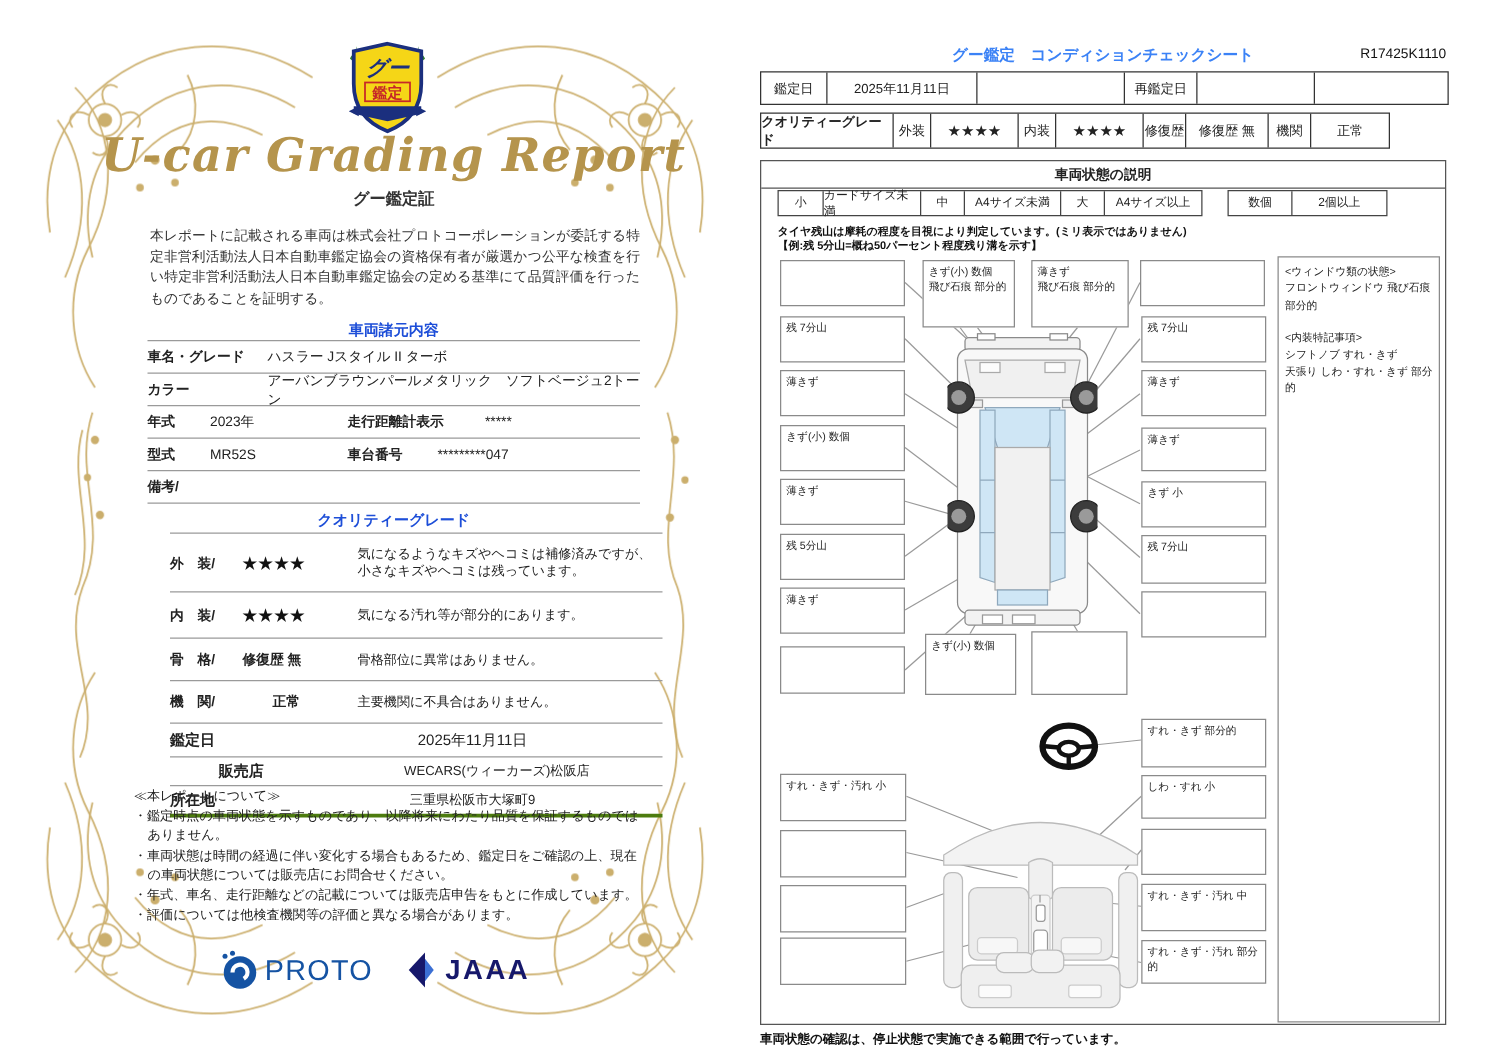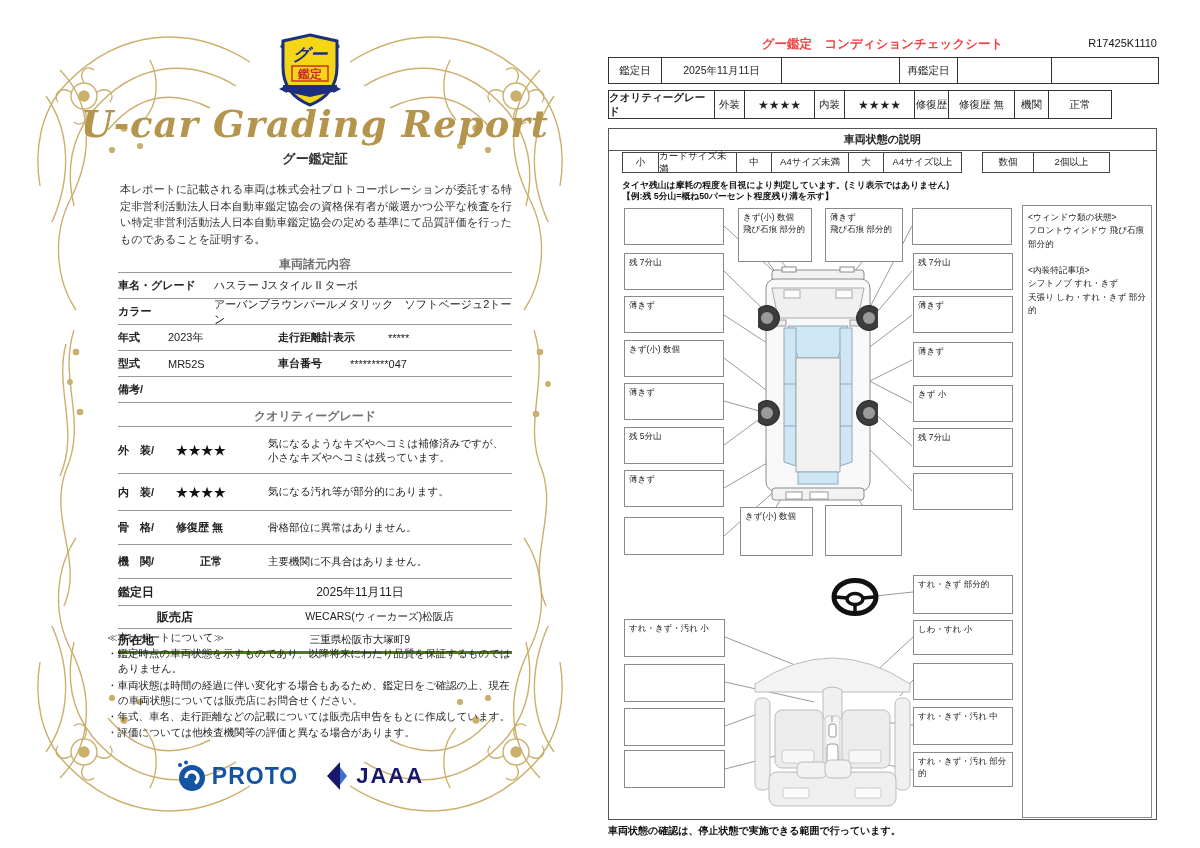--- a/index.html
+++ b/index.html
@@ -4,34 +4,34 @@
 <style>
   html,body{margin:0;padding:0;background:#fff;}
   .canvas{position:relative;width:1200px;height:848px;background:#ffffff;overflow:hidden;
           font-family:"Liberation Sans",sans-serif;color:#222;}
   .abs{position:absolute;}
   
   .gold-title{font-family:"DejaVu Serif",serif;font-style:italic;font-weight:bold;
               color:#b5944c;font-size:37px;letter-spacing:1px;white-space:nowrap;}
   .cert-sub{font-weight:bold;font-size:13px;color:#333;text-align:center;}
   .intro{font-size:11px;line-height:1.5;text-align:justify;color:#333;}
-  .sec-title{font-weight:bold;font-size:12px;text-align:center;color:#737373;}
+  .sec-title{font-weight:bold;font-size:12px;text-align:center;color:#1d4ed8;}
   .specrow{display:flex;align-items:center;border-top:1px solid #9a9a9a;height:25px;font-size:11px;}
   .speclab{font-weight:bold;flex:none;}
   .grrow{display:flex;border-top:1px solid #9a9a9a;font-size:11px;align-items:center;}
   .grlab{font-weight:bold;width:58px;flex:none;}
   .grval{width:92px;flex:none;font-weight:bold;}
   .stars{font-size:13px;letter-spacing:1px;color:#111;}
   .metarow{display:flex;align-items:center;border-top:1px solid #9a9a9a;font-size:11px;}
   .metalab{font-weight:bold;width:90px;flex:none;}
   .metaval{flex:1;text-align:center;}
   .notes{font-size:10.5px;line-height:1.45;color:#222;}
   .note-item{text-indent:-11px;padding-left:11px;margin-top:1px;}
   
-  .sheet-title{font-weight:bold;font-size:12.5px;text-align:center;color:#ef4444;}
+  .sheet-title{font-weight:bold;font-size:12.5px;text-align:center;color:#3b82f6;}
   .code{font-size:11px;color:#111;text-align:right;}
   .htable{display:flex;border:1.5px solid #333;background:#fff;}
   .htc{display:flex;align-items:center;justify-content:center;font-size:10.5px;
        border-left:1px solid #333;height:100%;box-sizing:border-box;}
   .htc:first-child{border-left:none;}
   .mainbox{border:1.5px solid #555;background:#fff;box-sizing:border-box;}
   .mb-title{border-bottom:1.5px solid #555;height:21px;display:flex;align-items:center;
             justify-content:center;font-weight:bold;font-size:11px;}
   .legend{display:flex;border:1px solid #444;background:#fff;box-sizing:border-box;}
   .legc{display:flex;align-items:center;justify-content:center;font-size:9.5px;
@@ -125,21 +125,21 @@
         <span class="speclab" style="width:72px;">車台番号</span>
         <span>*********047</span>
       </div>
       <div class="specrow">
         <span class="speclab">備考/</span>
         <span></span>
       </div>
     </div>
 
     <div class="abs sec-title" style="left:115px;top:408px;width:400px;">クオリティーグレード</div>
-    <div class="abs" style="left:118px;top:426px;width:394px;">
+    <div class="abs" style="left:136px;top:426px;width:394px;">
       <div class="grrow" style="min-height:46px;">
         <span class="grlab">外　装/</span>
         <span class="grval stars">★★★★</span>
         <span style="flex:1;font-size:10.5px;line-height:1.35;">気になるようなキズやヘコミは補修済みですが、小さなキズやヘコミは残っています。</span>
       </div>
       <div class="grrow" style="min-height:36px;">
         <span class="grlab">内　装/</span>
         <span class="grval stars">★★★★</span>
         <span style="flex:1;font-size:10.5px;">気になる汚れ等が部分的にあります。</span>
       </div>
@@ -176,21 +176,21 @@
     </div>
 
     <div class="abs" style="left:0;top:760px;width:600px;display:flex;justify-content:center;align-items:center;gap:26px;">
       <div style="display:flex;align-items:center;gap:6px;">
         <svg width="30" height="32" viewBox="0 0 30 32">
           <circle cx="4" cy="5" r="2" fill="#1553a3"></circle>
           <circle cx="10" cy="2.5" r="2" fill="#1553a3"></circle>
           <circle cx="16" cy="18" r="13" fill="#1553a3"></circle>
           <path d="M10,18 a6,6 0 1 1 9,5" stroke="#fff" stroke-width="3.4" fill="none"></path>
         </svg>
-        <span style="color:#1553a3;font-weight:700;font-size:23px;letter-spacing:1px;">PROTO</span>
+        <span style="color:#1553a3;font-weight:400;font-size:23px;letter-spacing:1px;">PROTO</span>
       </div>
       <div style="display:flex;align-items:center;gap:6px;text-align:right;">
         <svg width="26" height="30" viewBox="0 0 26 30">
           <polygon points="3,15 16,1 16,29" fill="#16186b"></polygon>
           <polygon points="16,6 23,15 16,24" fill="#3b6fd4"></polygon>
         </svg>
         <span style="color:#16186b;font-weight:800;font-size:22px;letter-spacing:2px;">JAAA</span>
       </div>
     </div>
   </div>

